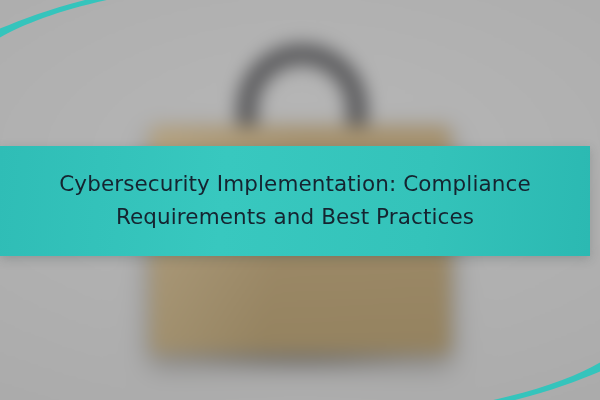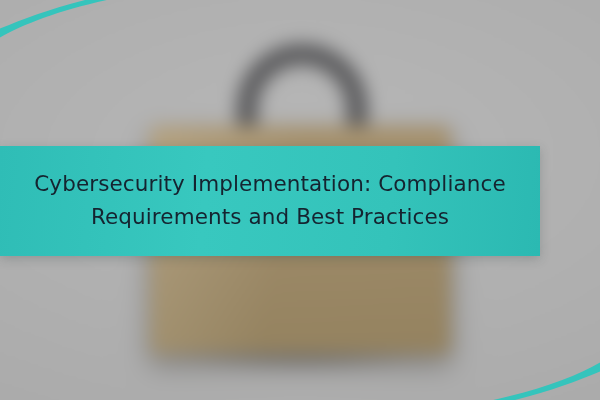--- a/index.html
+++ b/index.html
@@ -97,21 +97,21 @@
   .corner-arc svg { display: block; }
 
   .corner-arc.tl { left: -2px; top: -2px; }
   .corner-arc.br { right: -2px; bottom: -2px; }
 
   
   .title-banner {
     position: absolute;
     left: 0;
     top: 146px;
-    width: 540px;
+    width: 590px;
     height: 110px;
     background: linear-gradient(95deg, #2fbdb6 0%, #38c8bf 38%, #34c3ba 72%, #2bb9b2 100%);
     display: flex;
     align-items: center;
     justify-content: center;
     box-shadow: 0 3px 10px rgba(40,60,60,.22);
   }
 
   .title-text {
     margin: 0;

